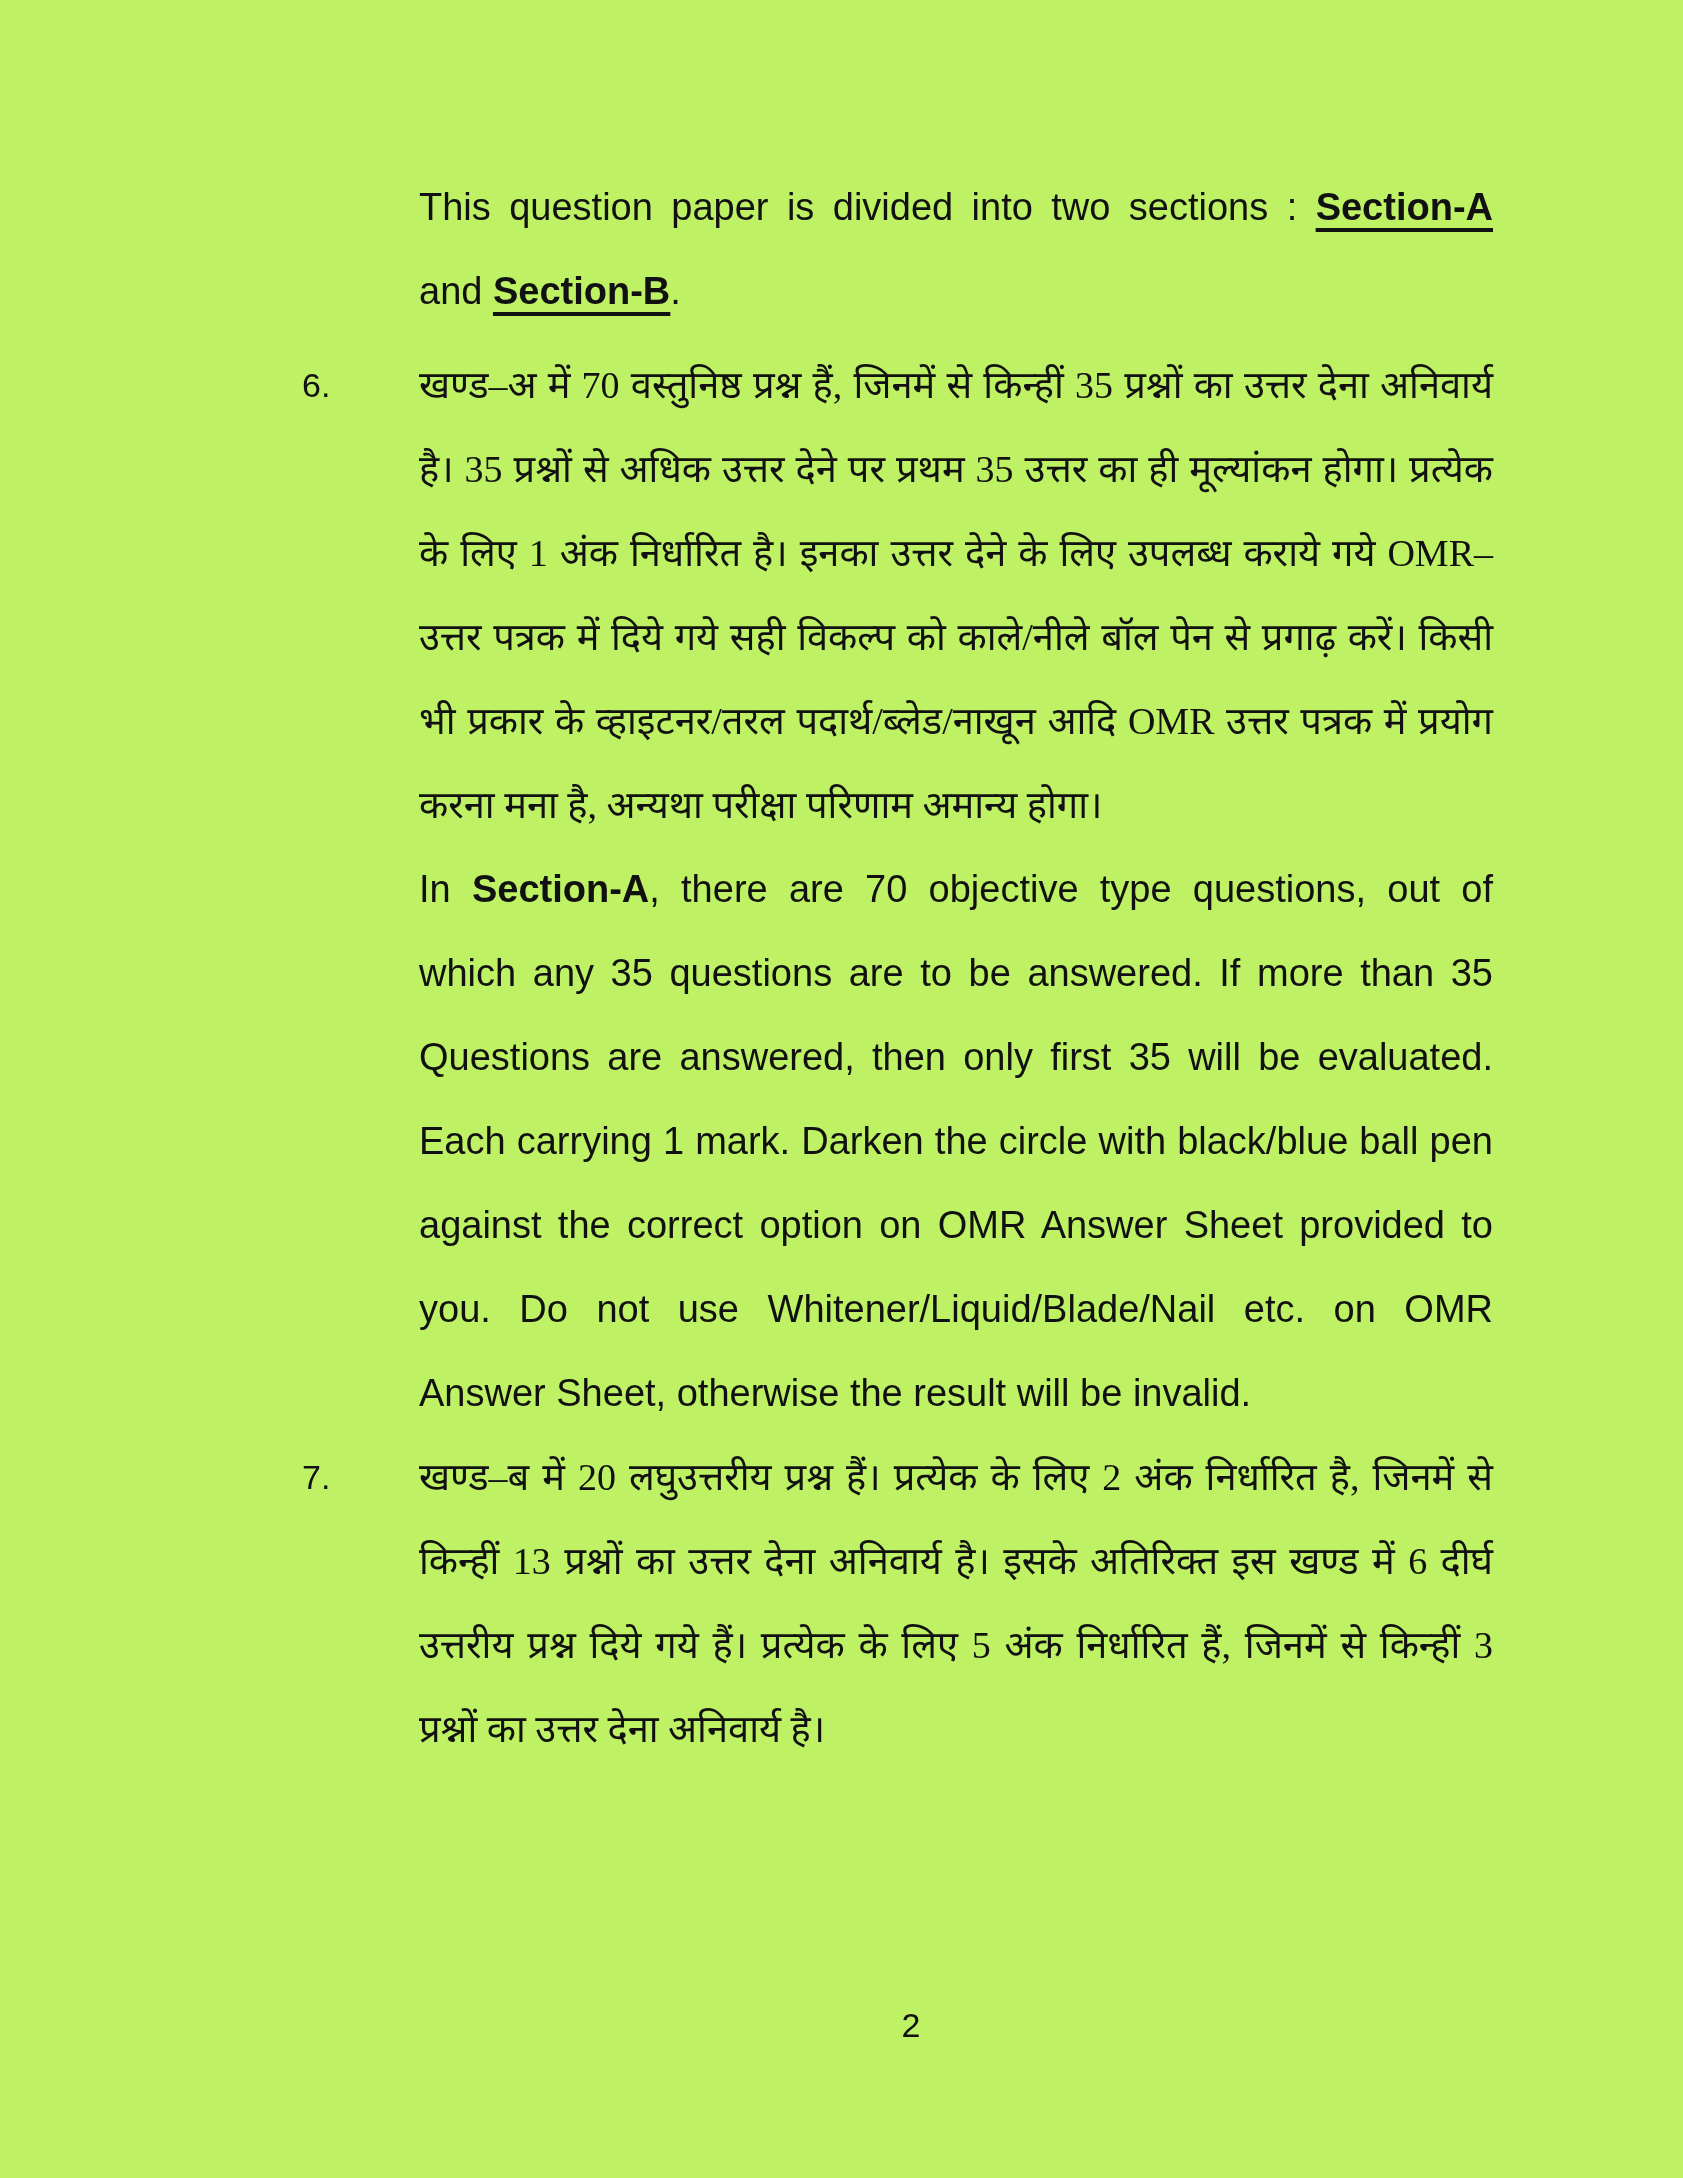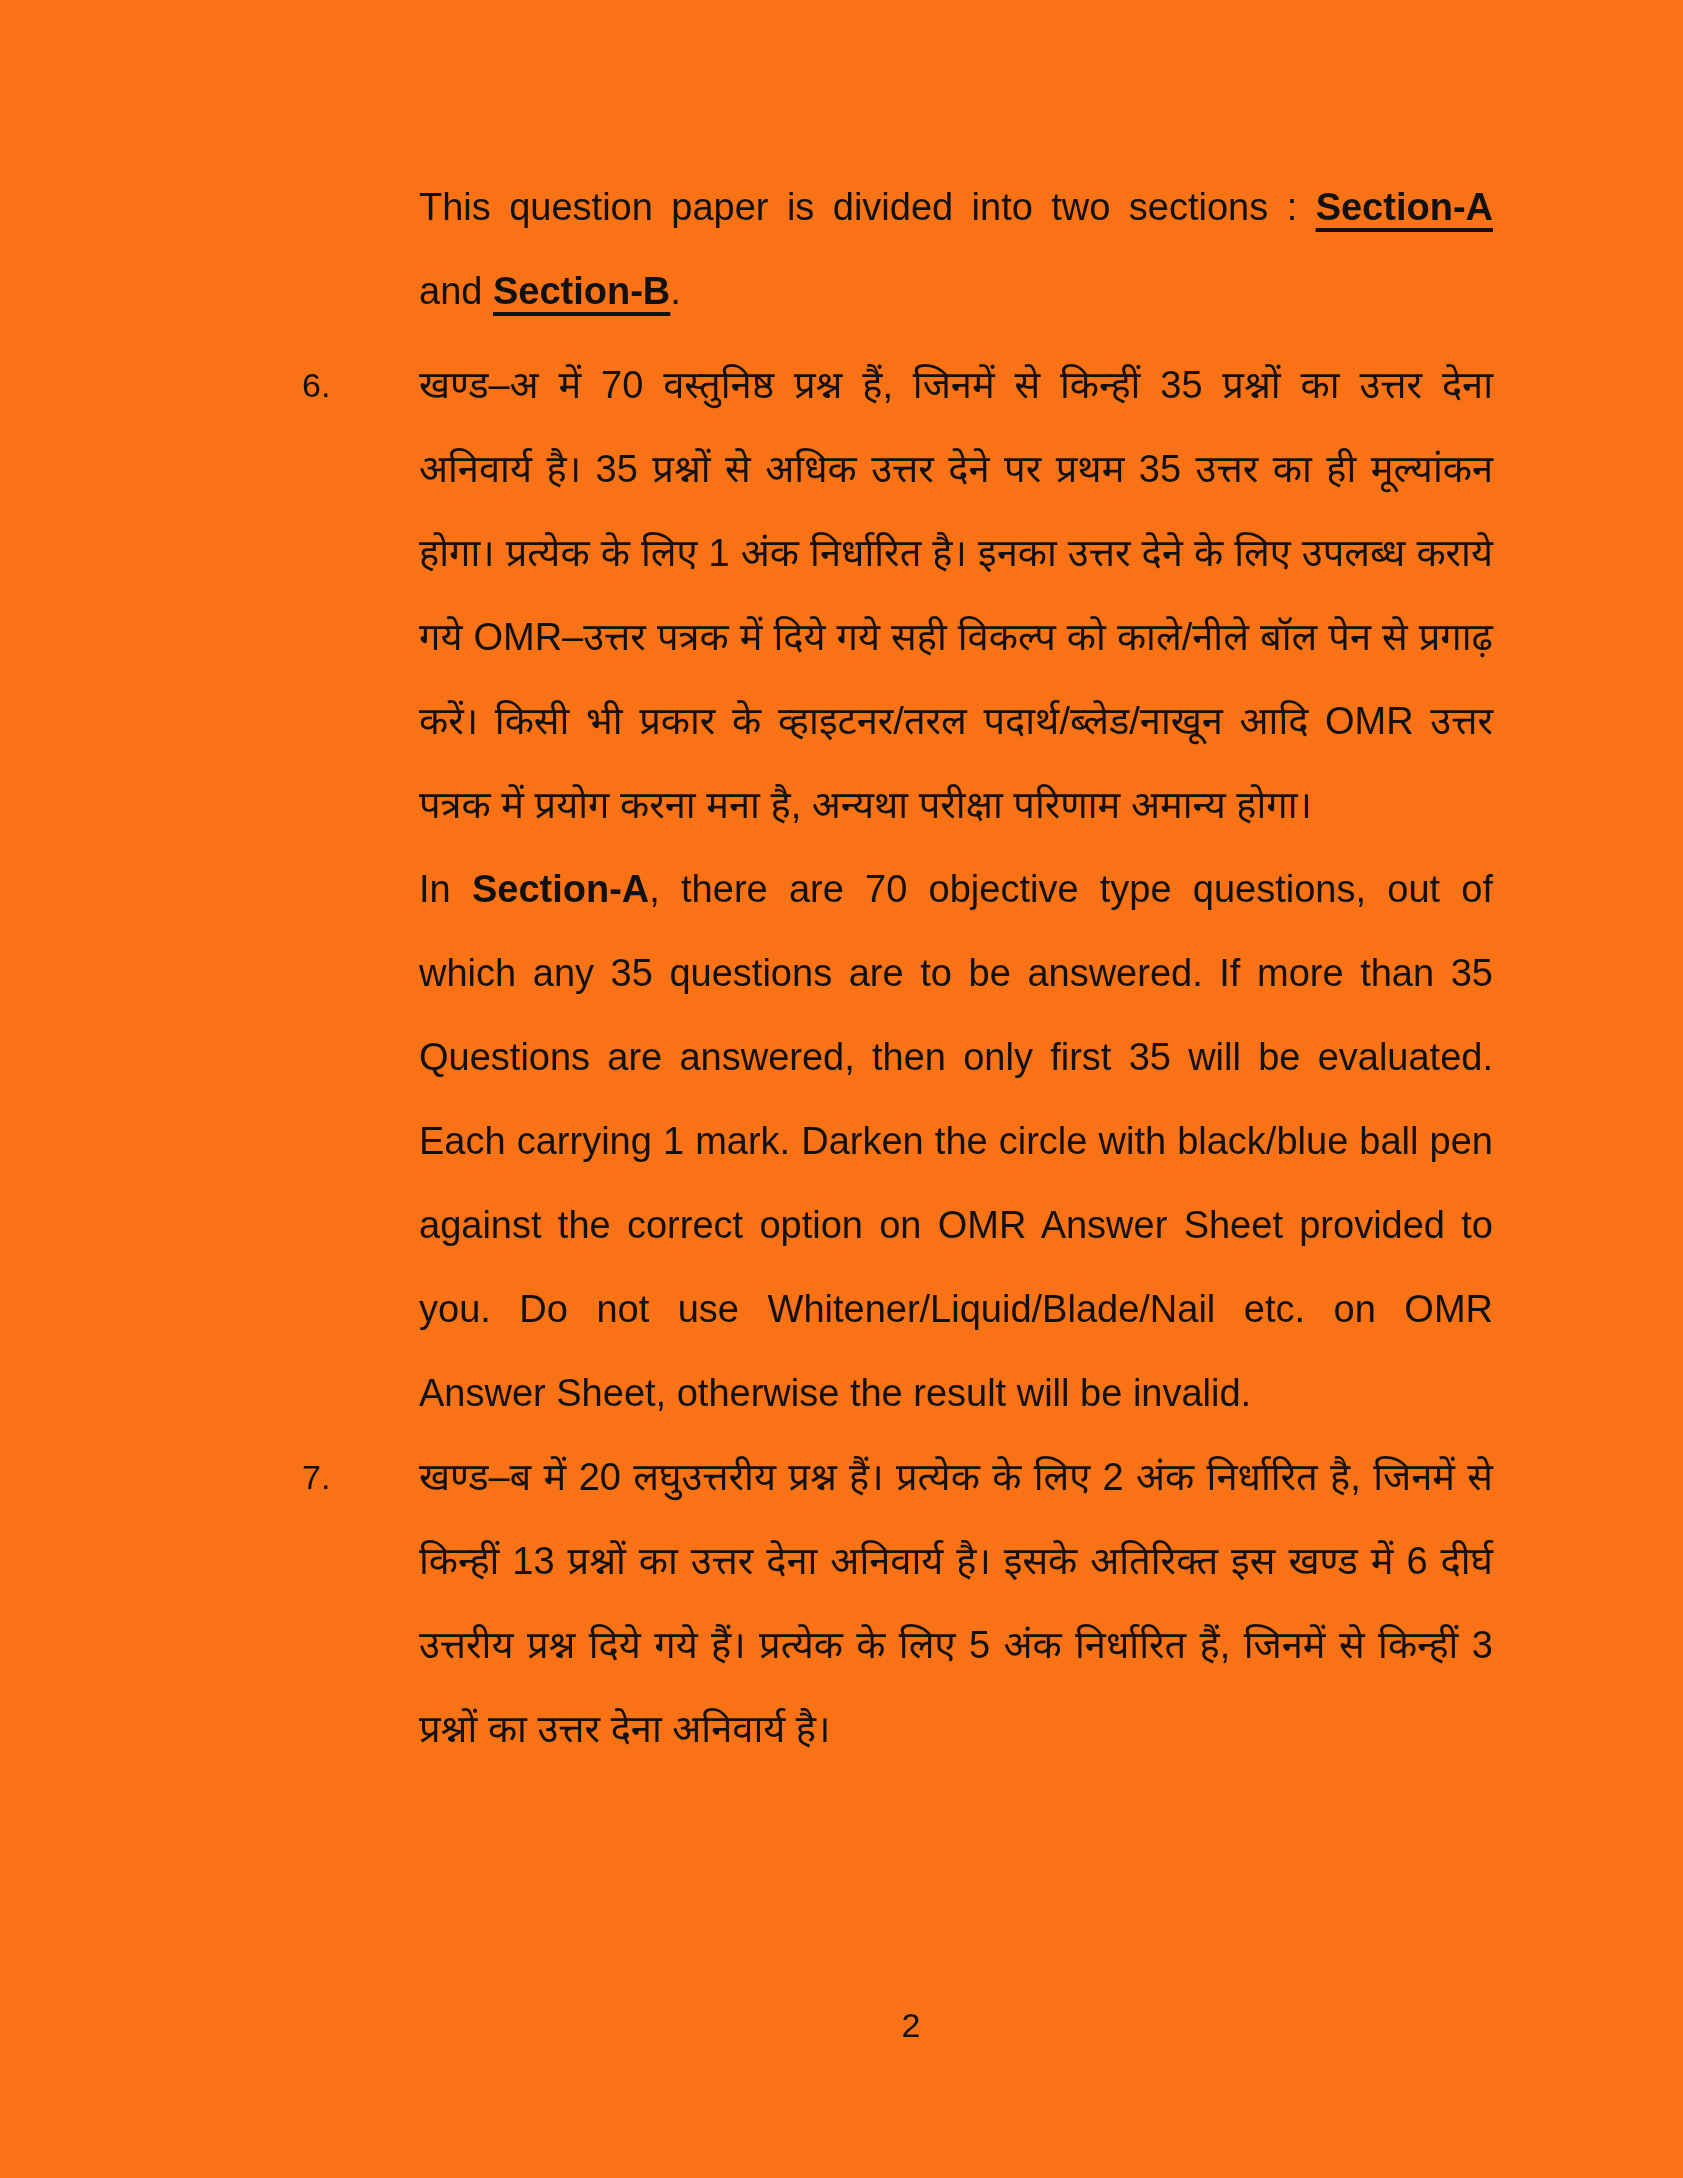--- a/index.html
+++ b/index.html
@@ -1,37 +1,37 @@
 <!DOCTYPE html>
 <html><head>
 <meta charset="utf-8">
 <style>
   html,body { margin:0; padding:0; background:#e8e8e8; }
   .page {
     position:relative;
     width:1683px; height:2178px;
-    background:#f97316;
+    background:#bef264;
     color:#111111;
     font-family:"Liberation Sans","DejaVu Sans",sans-serif;
     overflow:hidden;
   }
   .content {
     position:absolute;
     left:419px; top:165px;
     width:1074px;
   }
   .para {
     margin:0;
     font-size:38px;
     line-height:84px;
     text-align:justify;
     text-justify:inter-word;
   }
   .hindi {
-    font-family:Liberation Sans, sans-serif;
+    font-family:Liberation Serif, serif;
   }
   .item { position:relative; }
   .item-first { margin-top:10px; }
   .num {
     position:absolute;
     left:-117px; top:0;
     font-size:34px;
     line-height:84px;
     text-align:left;
   }

